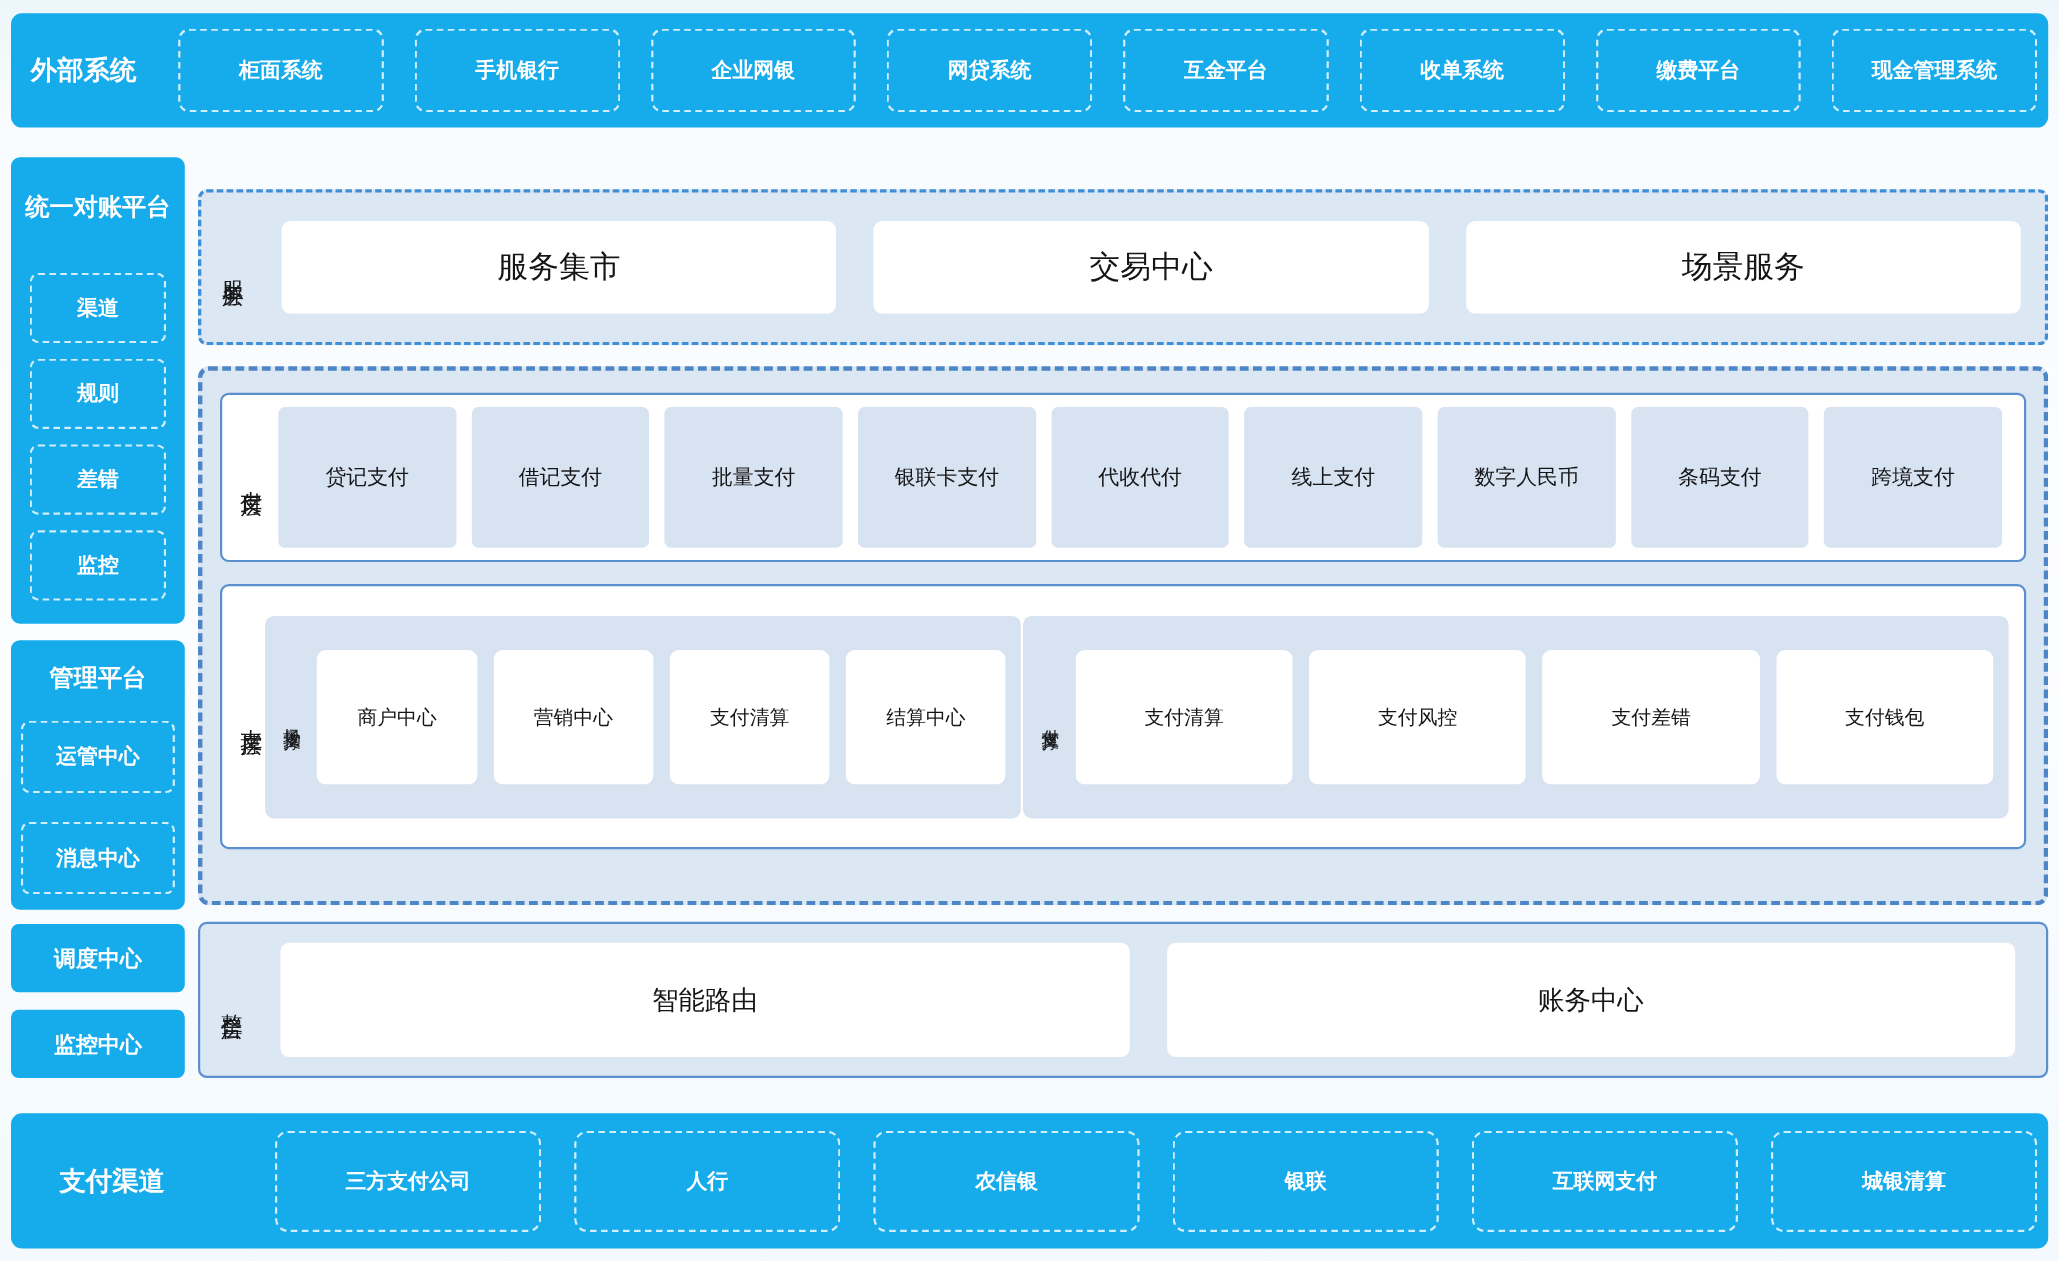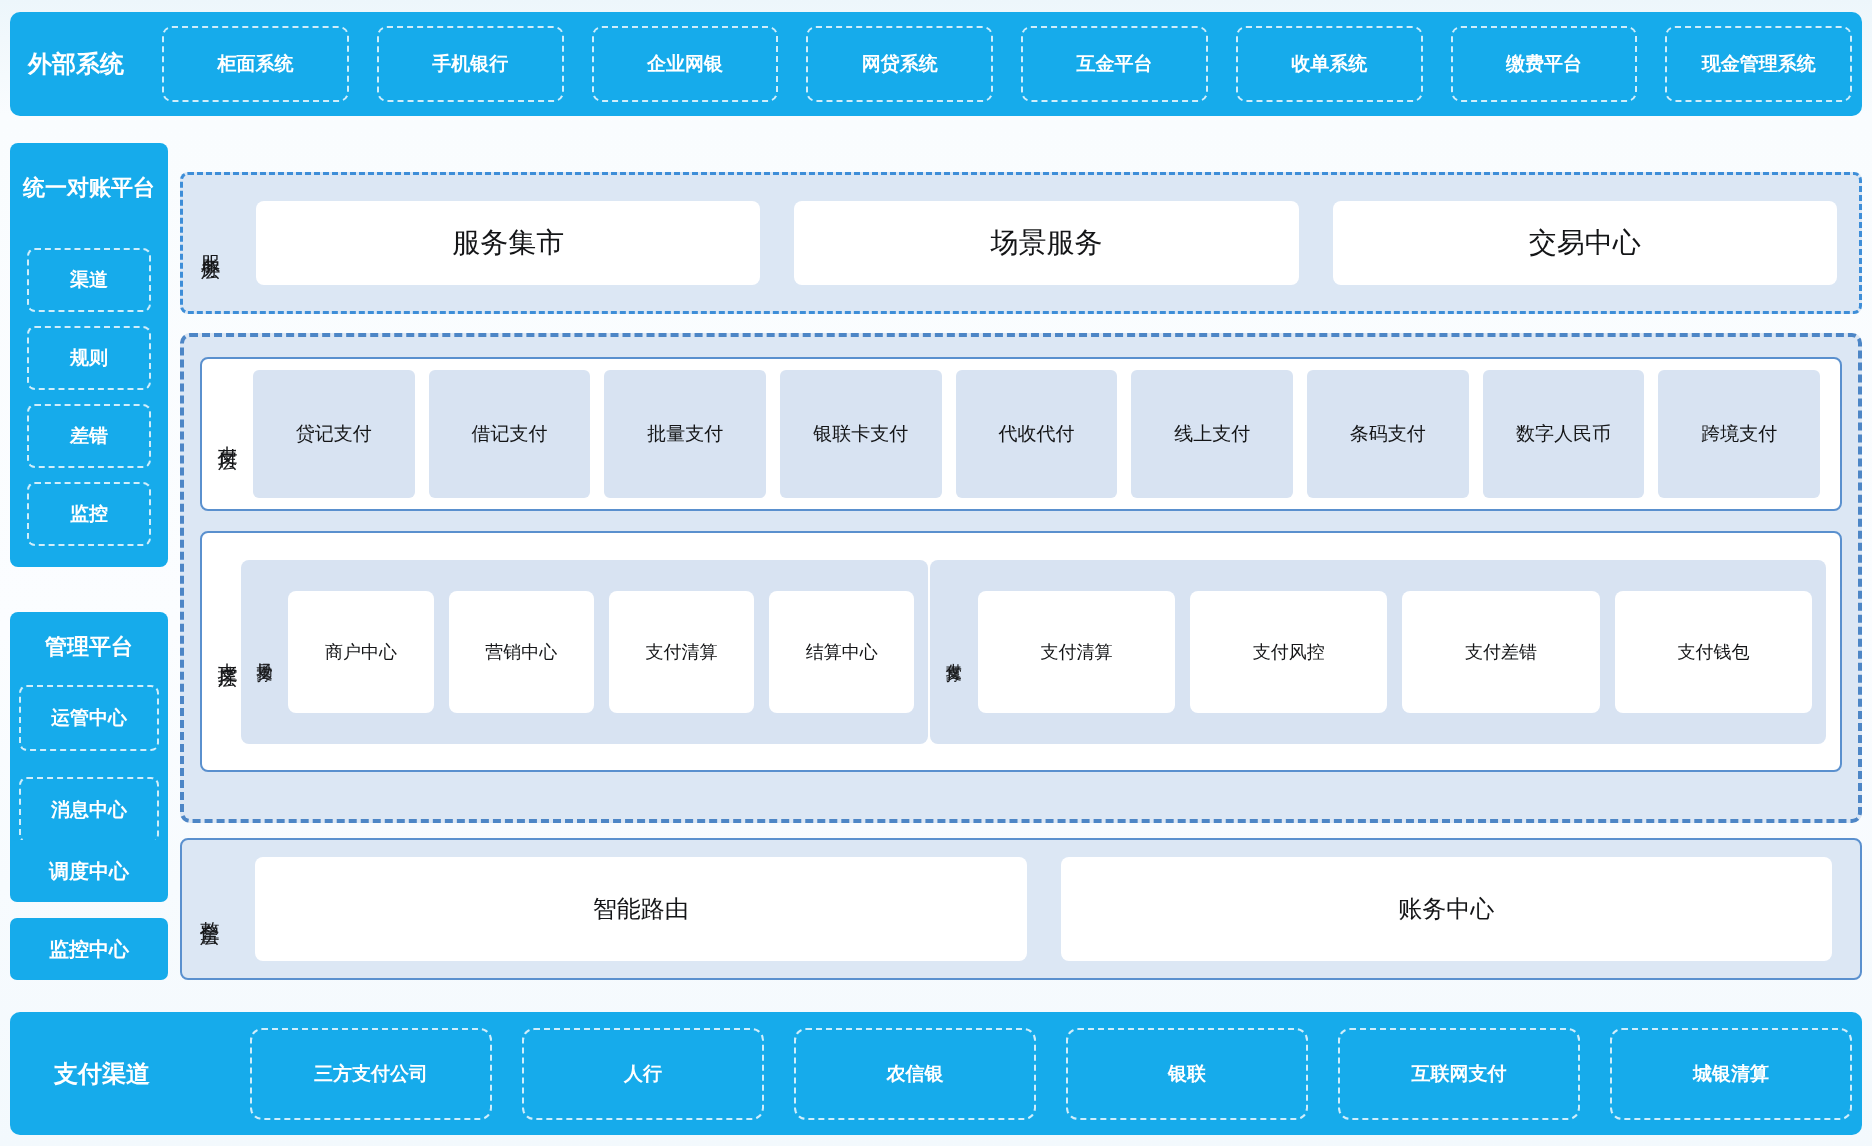--- a/index.html
+++ b/index.html
@@ -19,21 +19,21 @@
   .hbar.bottom .hbar-items{gap:30px;}
   .hbar-box{flex:1;height:72px;border:2px dashed rgba(255,255,255,.8);border-radius:10px;
             display:flex;align-items:center;justify-content:center;color:#fff;
             font-size:19px;font-weight:600;}
   .hbar.bottom .hbar-box{height:88px;border-radius:12px;}
 
   
   .side-block{position:absolute;left:10px;width:158px;background:#16abeb;border-radius:8px;
               color:#fff;box-sizing:border-box;text-align:center;}
   .side-block.b1{top:143px;height:424px;padding-top:30px;}
-  .side-block.b2{top:582px;height:245px;padding-top:20px;margin-top:30px;}
+  .side-block.b2{top:582px;height:245px;padding-top:20px;}
   .side-title{font-size:22px;font-weight:bold;line-height:30px;}
   .b1 .side-title{margin-bottom:45px;letter-spacing:0px;}
   .b2 .side-title{margin-bottom:23px;}
   .side-box{margin:0 auto 14px;width:124px;height:64px;border:2px dashed rgba(255,255,255,.8);
             border-radius:8px;display:flex;align-items:center;justify-content:center;
             font-size:19px;font-weight:600;box-sizing:border-box;}
   .b2 .side-box{width:140px;height:66px;margin-bottom:26px;}
   .side-solo{position:absolute;left:10px;width:158px;height:62px;background:#16abeb;
              border-radius:7px;color:#fff;font-size:20px;font-weight:600;
              display:flex;align-items:center;justify-content:center;}
@@ -109,36 +109,36 @@
     <div class="side-box">运管中心</div>
     <div class="side-box">消息中心</div>
   </div>
 
   <div class="side-solo s1">调度中心</div>
   <div class="side-solo s2">监控中心</div>
 
   <div class="service-layer">
     <div class="v-label">服务层</div>
     <div class="service-box">服务集市</div>
+    <div class="service-box">交易中心</div>
     <div class="service-box">场景服务</div>
-    <div class="service-box">交易中心</div>
   </div>
 
   <div class="dashed-wrap">
 
     <div class="pay-row">
       <div class="v-label">支付层</div>
       <div class="pay-box">贷记支付</div>
       <div class="pay-box">借记支付</div>
       <div class="pay-box">批量支付</div>
       <div class="pay-box">银联卡支付</div>
       <div class="pay-box">代收代付</div>
       <div class="pay-box">线上支付</div>
+      <div class="pay-box">数字人民币</div>
       <div class="pay-box">条码支付</div>
-      <div class="pay-box">数字人民币</div>
       <div class="pay-box">跨境支付</div>
     </div>
 
     <div class="support-row">
       <div class="v-label">支撑层</div>
 
       <div class="panel p1">
         <div class="v-label small">场景支撑</div>
         <div class="panel-box">商户中心</div>
         <div class="panel-box">营销中心</div>

